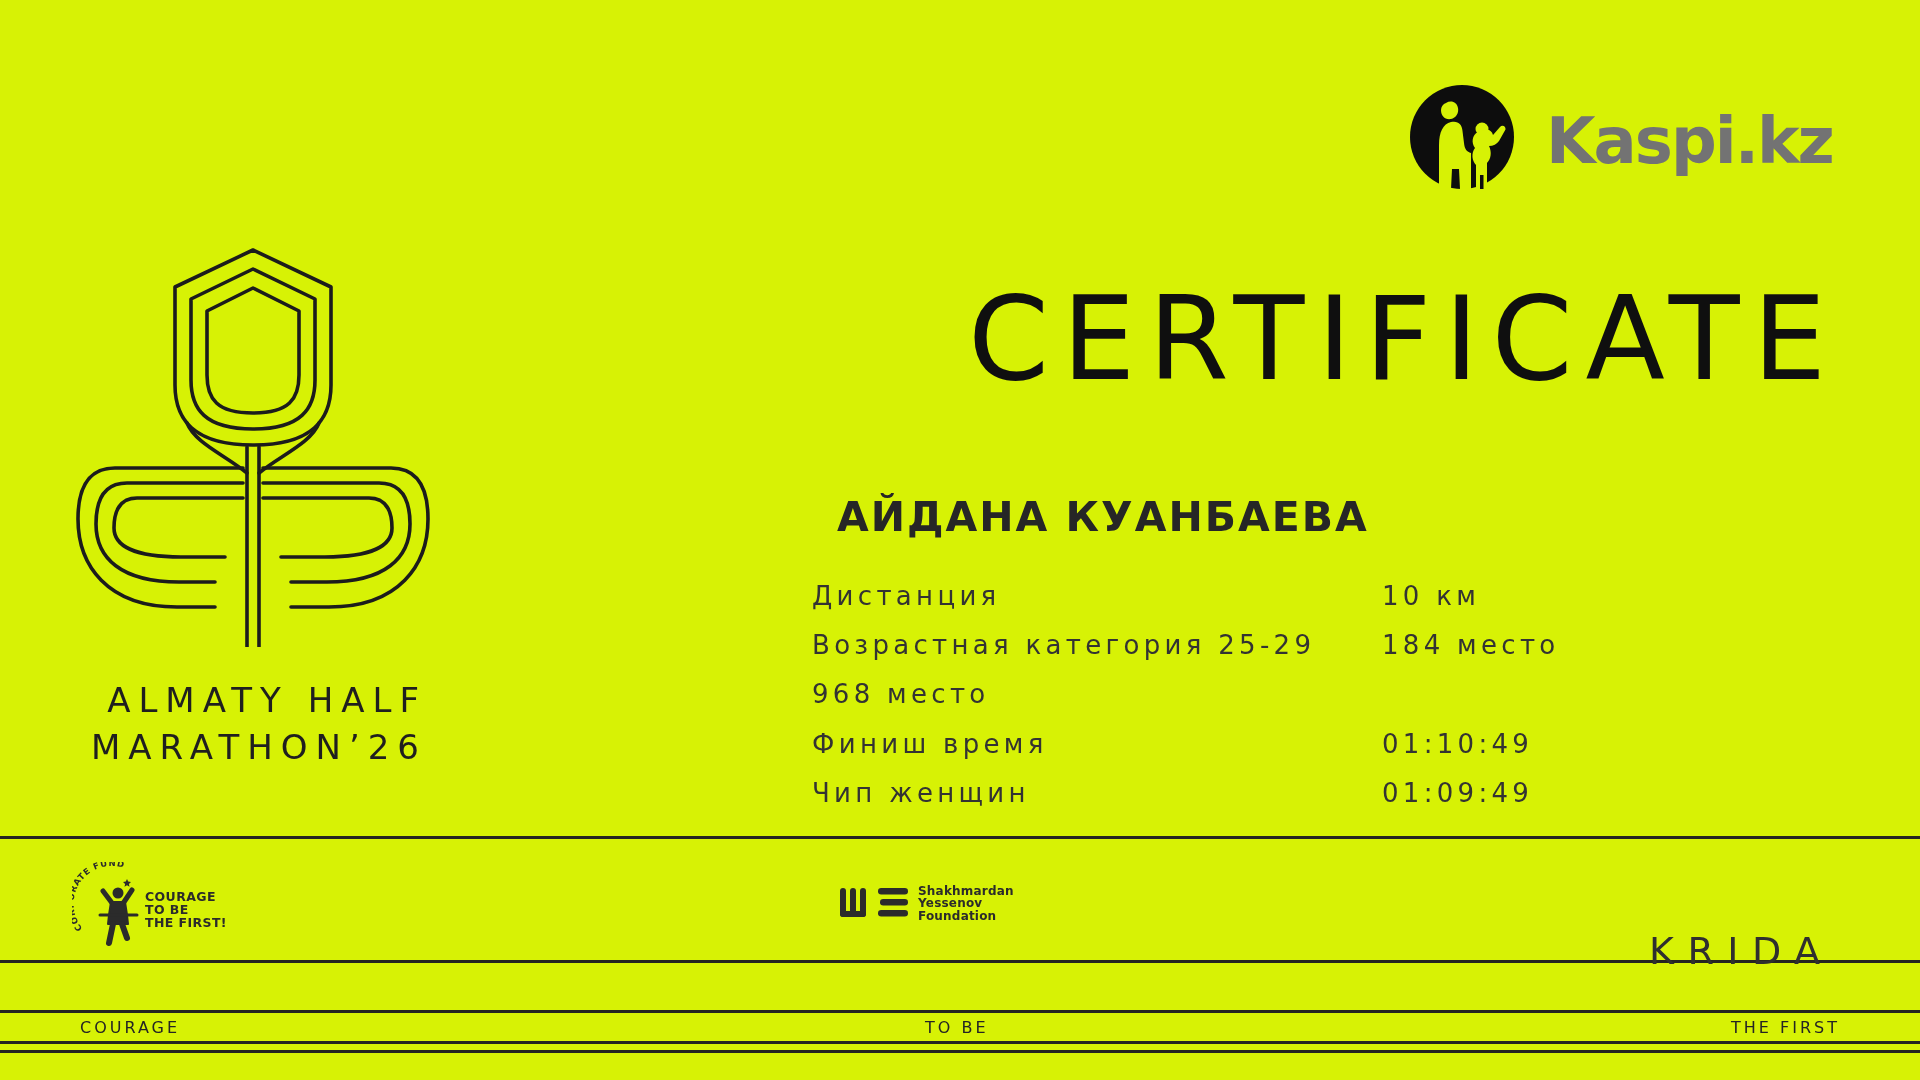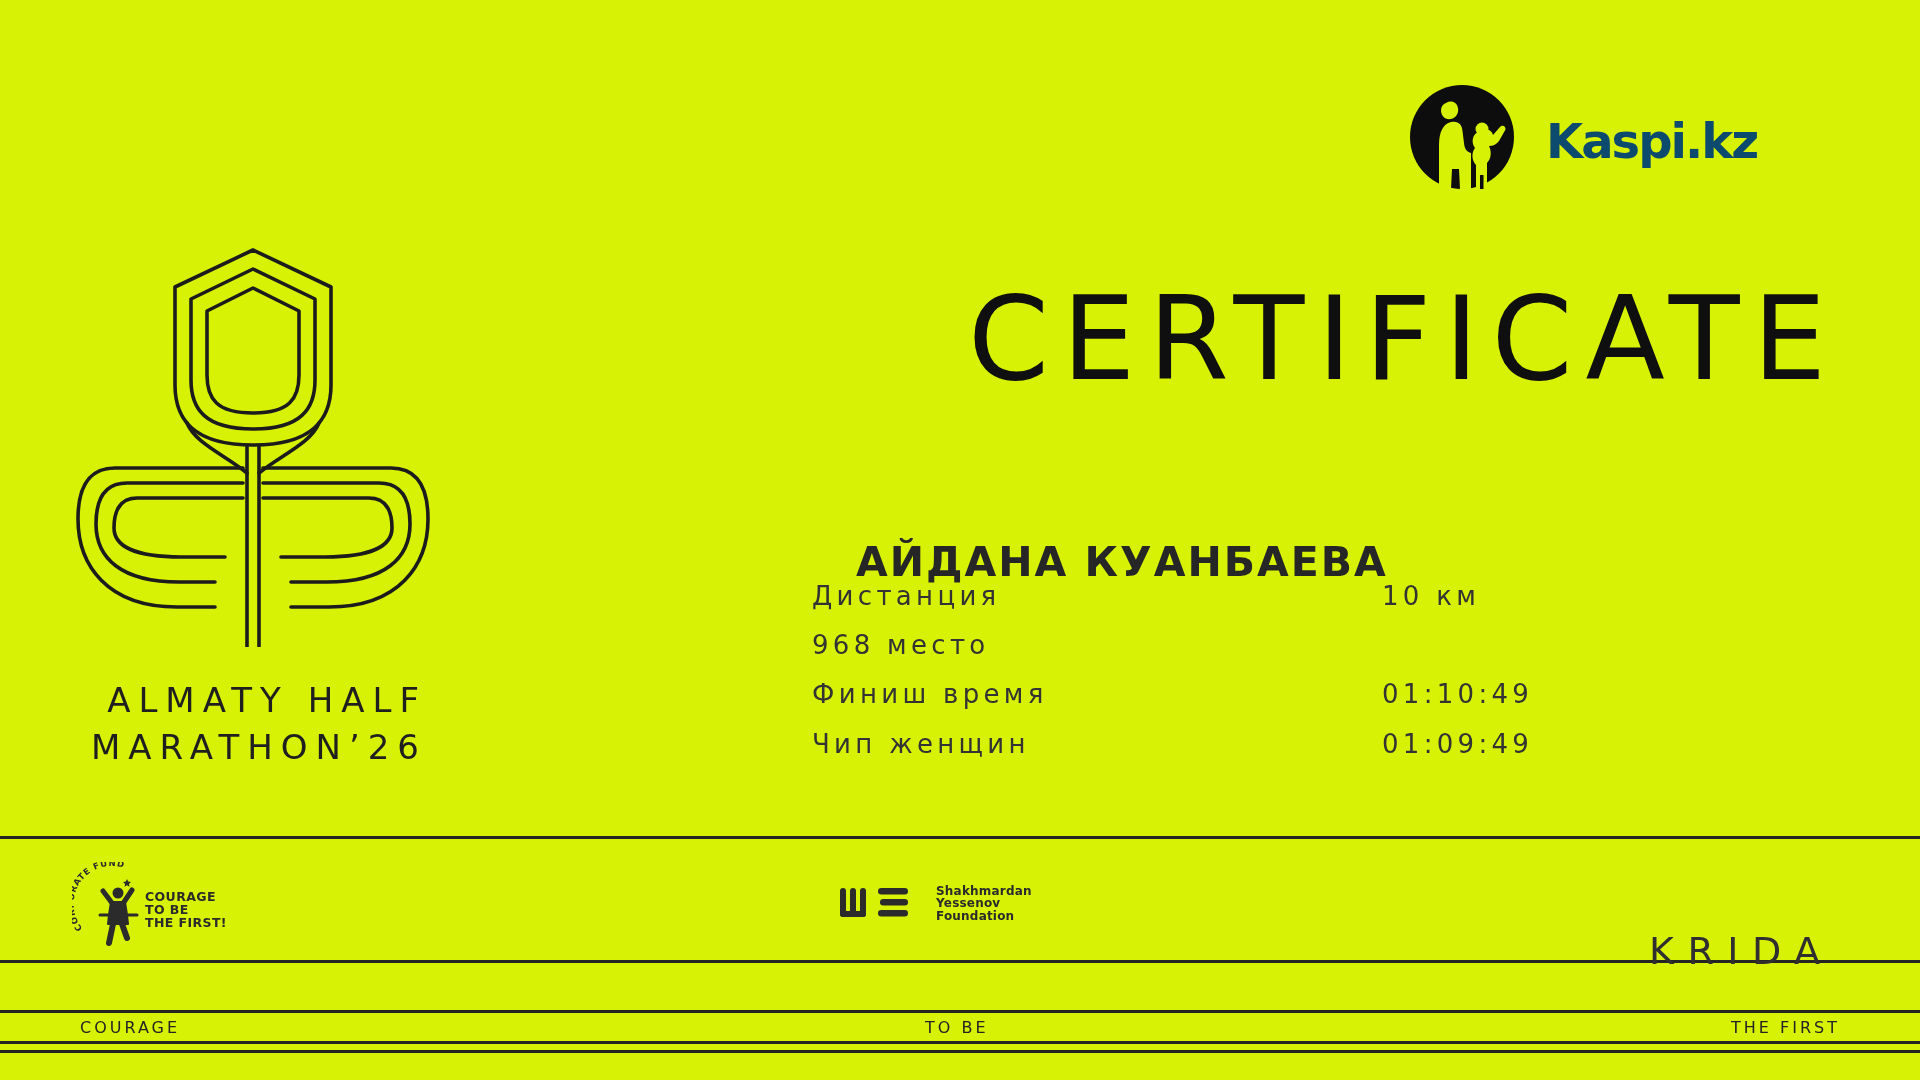--- a/index.html
+++ b/index.html
@@ -14,34 +14,34 @@
     position:relative;width:1920px;height:1080px;overflow:hidden;
     background:var(--bg);
     font-family:"DejaVu Sans","Liberation Sans",sans-serif;
     color:var(--ink);
   }
   .abs{position:absolute;}
 
   
   .kaspi-icon{left:1410px;top:85px;width:104px;height:104px;}
   .kaspi-word{
-    left:1546px;top:105px;font-size:48px;line-height:72px;font-weight:bold;
-    letter-spacing:-2px;color:#0c4a6e;white-space:nowrap;
+    left:1546px;top:105px;font-size:64px;line-height:72px;font-weight:bold;
+    letter-spacing:-2px;color:#737373;white-space:nowrap;
   }
 
   
   .title{
     left:968px;top:281px;font-size:116px;line-height:116px;
     letter-spacing:13px;color:#0f0f0f;white-space:nowrap;
   }
 
   
   .name{
-    left:856px;top:497px;font-size:41px;line-height:41px;font-weight:bold;
-    letter-spacing:2px;color:#262626;white-space:nowrap;margin-top:45px;
+    left:837px;top:497px;font-size:41px;line-height:41px;font-weight:bold;
+    letter-spacing:2px;color:#262626;white-space:nowrap;
   }
 
   
   .results{left:812px;top:571px;width:800px;}
   .row{display:flex;align-items:center;height:49.3px;}
   .row .label{flex:0 0 570px;font-size:26px;letter-spacing:4.3px;color:var(--ink-row);white-space:nowrap;}
   .row .value{font-size:26px;letter-spacing:4.3px;color:var(--ink-row);white-space:nowrap;text-align:right;}
 
   
   .tulip{left:75px;top:247px;width:356px;height:400px;}
@@ -62,21 +62,21 @@
 
   
   .fund-mark{left:72px;top:862px;width:70px;height:88px;}
   .fund-tagline{
     left:145px;top:890px;font-size:12.5px;line-height:13px;letter-spacing:.4px;
     color:var(--ink-soft);font-weight:bold;white-space:nowrap;
   }
   .yes-mark{left:839px;top:887px;width:69px;height:31px;}
   .yes-text{
     left:918px;top:885px;font-size:12px;line-height:12.3px;letter-spacing:.2px;
-    color:var(--ink-soft);font-weight:bold;white-space:nowrap;margin-left:18px;
+    color:var(--ink-soft);font-weight:bold;white-space:nowrap;
   }
   .krida{
     left:1649px;top:932px;font-size:38px;line-height:38px;letter-spacing:13.5px;
     color:#2f2f2f;white-space:nowrap;
   }
 
   
   .motto{
     top:1015px;height:26px;line-height:26px;font-size:16px;letter-spacing:3px;
     color:#242424;white-space:nowrap;
@@ -103,20 +103,24 @@
   <div class="abs kaspi-word">Kaspi.kz</div>
 
   <div class="abs title">CERTIFICATE</div>
 
   <div class="abs name">АЙДАНА КУАНБАЕВА</div>
 
   <div class="abs results">
     <div class="row">
       <span class="label">Дистанция</span>
       <span class="value">10 км</span>
+    </div>
+    <div class="row">
+      <span class="label">Возрастная категория 25-29</span>
+      <span class="value">184 место</span>
     </div>
     <div class="row">
       <span class="value">968 место</span>
     </div>
     <div class="row">
       <span class="label">Финиш время</span>
       <span class="value">01:10:49</span>
     </div>
     <div class="row">
       <span class="label">Чип женщин</span>

